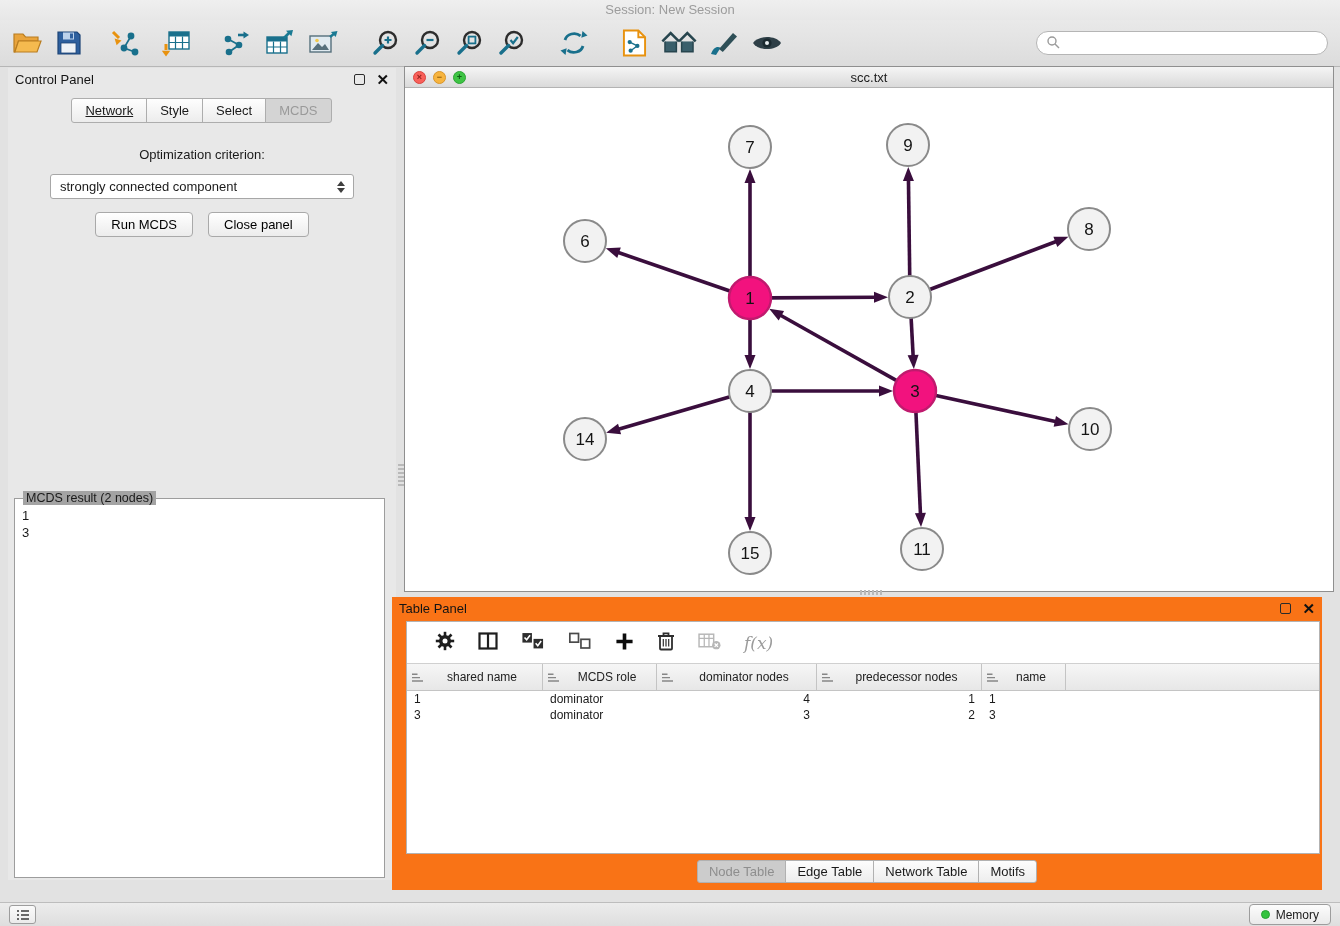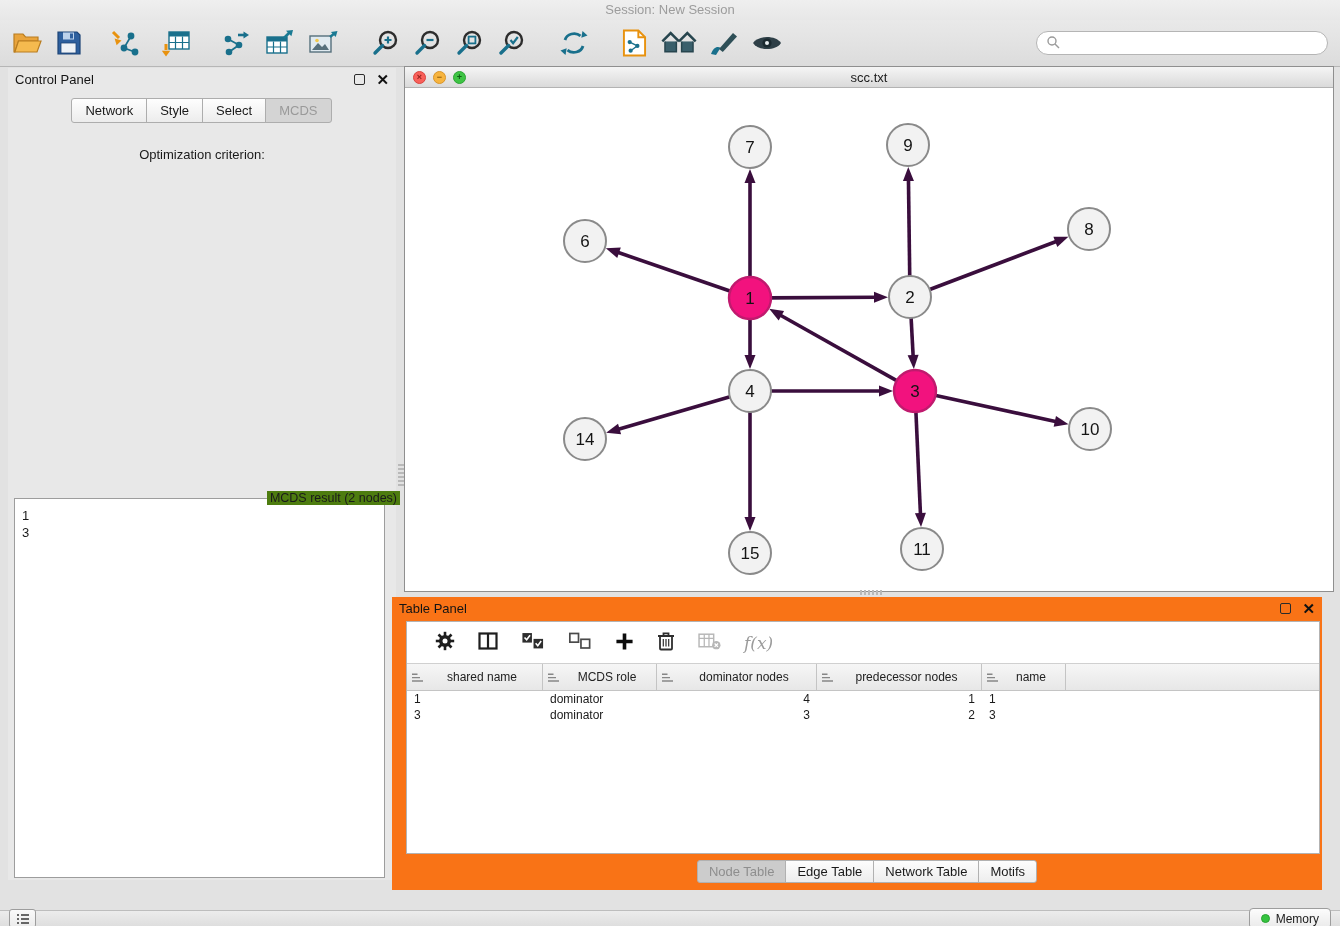--- a/index.html
+++ b/index.html
@@ -15,34 +15,34 @@
 
   
   .control-panel { position:absolute; left:8px; top:68px; width:388px; height:812px; background:#e8e8e8; }
   .panel-header { display:flex; align-items:center; height:22px; padding:0 7px; }
   .panel-title { font-size:13px; color:#141414; }
   .ph-spacer { flex:1; }
   .float-btn { width:11px; height:11px; border:1.5px solid #2b2b2b; border-radius:2px; margin-right:11px; background:transparent; }
   .close-btn { font-size:15px; font-weight:bold; color:#111; line-height:1; }
   .cp-tabs { display:flex; justify-content:center; margin-top:8px; }
   .cp-tab { border:1px solid #adadad; background:linear-gradient(#fefefe,#ececec); padding:4px 13px; font-size:13px; margin-left:-1px; }
-  .cp-tab:first-child { border-radius:3px 0 0 3px; }
+  .cp-tab:first-child { border-radius:3px 0 0 3px;text-decoration:underline; }
   .cp-tab:last-child { border-radius:0 3px 3px 0; }
   .cp-tab.active { background:#d4d4d4; color:#9a9a9a; }
   .opt-label { text-align:center; margin-top:24px; font-size:13px; }
   .dropdown { margin:12px 42px 0 42px; height:25px; background:#fff; border:1px solid #a7a7a7; border-radius:3px; display:flex; align-items:center; padding:0 5px 0 9px; }
   .dropdown .val { flex:1; font-size:13px; }
   .spin { display:flex; flex-direction:column; gap:2px; align-items:center; width:15px; }
   .spin i { width:0; height:0; border-left:4px solid transparent; border-right:4px solid transparent; display:block; }
   .spin .up { border-bottom:5px solid #3f3f3f; }
   .spin .down { border-top:5px solid #3f3f3f; }
   .cp-buttons { display:flex; justify-content:center; gap:15px; margin-top:13px; }
   .btn { border:1px solid #a9a9a9; background:linear-gradient(#ffffff,#ececec); border-radius:4px; padding:4px 15px; font-size:13px; }
   fieldset.mcds { position:absolute; left:6px; right:11px; top:423px; bottom:2px; border:1px solid #9d9d9d; background:#fff; }
-  fieldset.mcds legend { font-size:12.5px; padding:0 3px; margin-left:16px; background:#4d7c0f;text-align:right; }
+  fieldset.mcds legend { font-size:12.5px; padding:0 3px; margin-left:8px; background:#a3a3a3; }
   .mcds-values { padding:2px 7px; font-size:13px; line-height:17px; }
 
   
   .network-window { position:absolute; left:404px; top:66px; width:930px; height:526px; border:1px solid #8f8f8f; background:#fff; }
   .nw-header { position:relative; height:21px; background:linear-gradient(#f5f5f5,#dadada); border-bottom:1px solid #b3b3b3; display:flex; align-items:center; padding:0 8px; }
   .nw-title { position:absolute; left:0; right:0; text-align:center; font-size:13px; color:#1b1b1b; }
   .traffic { display:flex; gap:7px; z-index:1; }
   .tl { width:13px; height:13px; border-radius:50%; display:flex; align-items:center; justify-content:center; font-size:9px; font-weight:bold; line-height:1; }
   .tl.red { background:#f9605a; border:1px solid #d8453e; color:#8c1f19; }
   .tl.yellow { background:#f7b43e; border:1px solid #d8952a; color:#8f5c08; }
@@ -61,21 +61,21 @@
   .td { padding:0 7px; overflow:hidden; white-space:nowrap; }
   .td.right { text-align:right; }
   .col-0{width:136px}.col-1{width:114px}.col-2{width:160px}.col-3{width:165px}.col-4{width:84px}
   .tp-tabs { position:absolute; bottom:7px; left:0; right:0; display:flex; justify-content:center; }
   .tp-tab { border:1px solid #b1b1b1; background:linear-gradient(#fdfdfd,#ededed); padding:3px 11px; font-size:13px; margin-left:-1px; }
   .tp-tab:first-child { border-radius:3px 0 0 3px; }
   .tp-tab:last-child { border-radius:0 3px 3px 0; }
   .tp-tab.active { background:#cccccc; color:#8e8e8e;margin-left:20px; }
 
   
-  .status-bar { position:absolute; left:0; right:0; bottom:0; height:16px; background:linear-gradient(#ececec,#dedede); border-top:1px solid #bdbdbd; display:flex; align-items:center; padding:0 9px; }
+  .status-bar { position:absolute; left:0; right:0; bottom:0; height:24px; background:linear-gradient(#ececec,#dedede); border-top:1px solid #bdbdbd; display:flex; align-items:center; padding:0 9px; }
   .status-left-btn { width:27px; height:19px; border:1px solid #9d9d9d; border-radius:3px; background:linear-gradient(#fafafa,#ebebeb); display:flex; align-items:center; justify-content:center; }
   .memory-btn { margin-left:auto; height:21px; border:1px solid #9d9d9d; border-radius:4px; background:linear-gradient(#fcfcfc,#eaeaea); display:flex; align-items:center; gap:6px; padding:0 11px; font-size:12px; }
   .memory-dot { width:9px; height:9px; border-radius:50%; background:#35c33f; border:1px solid #28a332; }
 
   .v-grip { position:absolute; left:398px; top:464px; width:6px; height:24px; background:repeating-linear-gradient(#b9b9b9 0 2px, transparent 2px 4px); }
   .h-grip { position:absolute; left:860px; top:590px; width:24px; height:5px; background:repeating-linear-gradient(90deg,#b9b9b9 0 2px, transparent 2px 4px); }
 </style>
 </head>
 <body>
 
@@ -228,20 +228,31 @@
     <span class="float-btn"></span>
     <span class="close-btn">✕</span>
   </div>
   <div class="cp-tabs" id="cp-tabs">
       <div class="cp-tab">Network</div>
       <div class="cp-tab">Style</div>
       <div class="cp-tab">Select</div>
       <div class="cp-tab active">MCDS</div>
     </div>
   <div class="opt-label">Optimization criterion:</div>
+  <div class="dropdown">
+    <span class="val">strongly connected component</span>
+    <span class="spin">
+        <i class="up"></i>
+        <i class="down"></i>
+      </span>
+  </div>
+  <div class="cp-buttons">
+    <button class="btn">Run MCDS</button>
+    <button class="btn">Close panel</button>
+  </div>
   <fieldset class="mcds">
     <legend>MCDS result (2 nodes)</legend>
     <div class="mcds-values" id="mcds-values">
         <div>1</div>
         <div>3</div>
       </div>
   </fieldset>
 </div>
 
 <div class="network-window">

